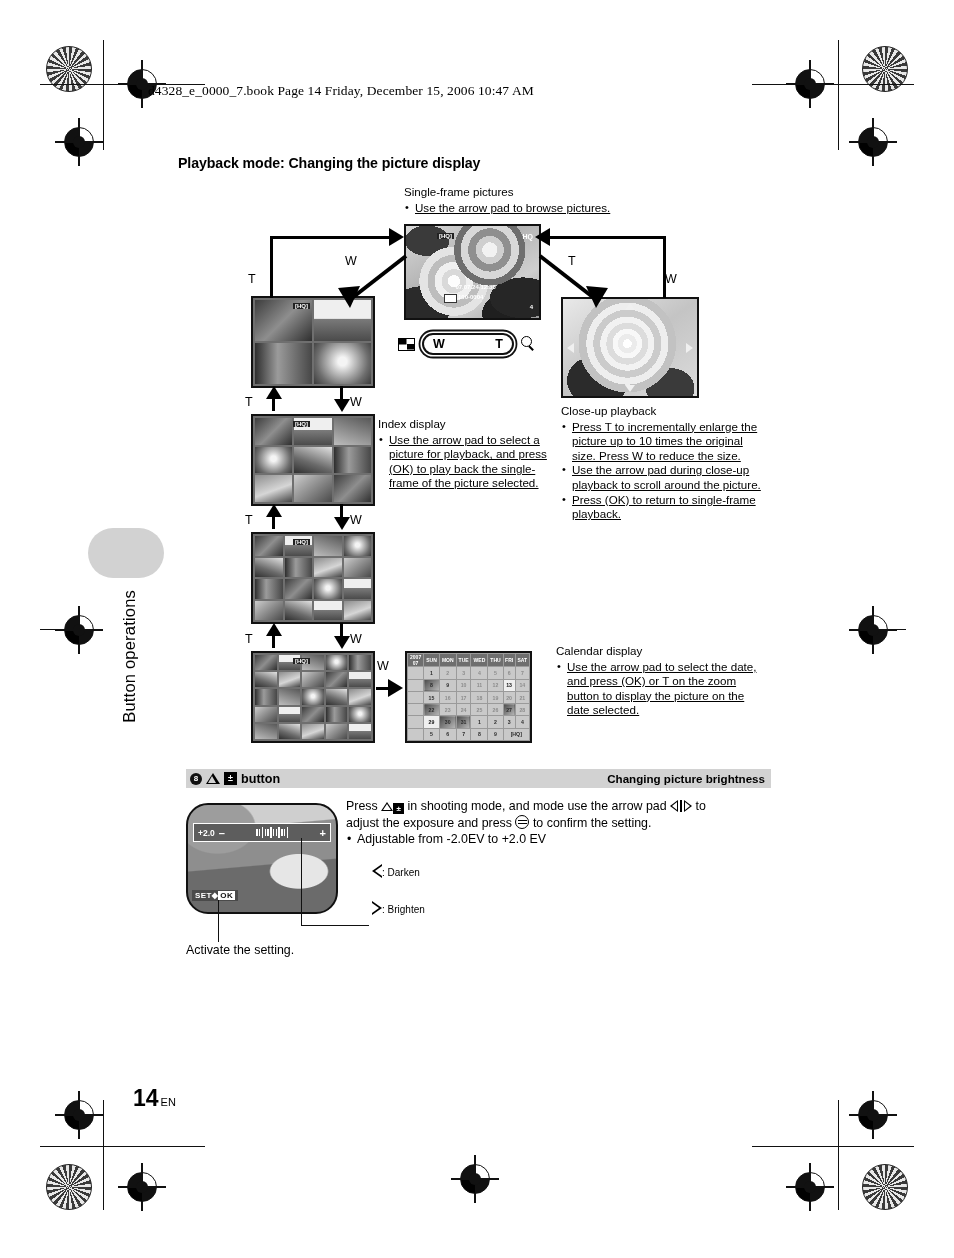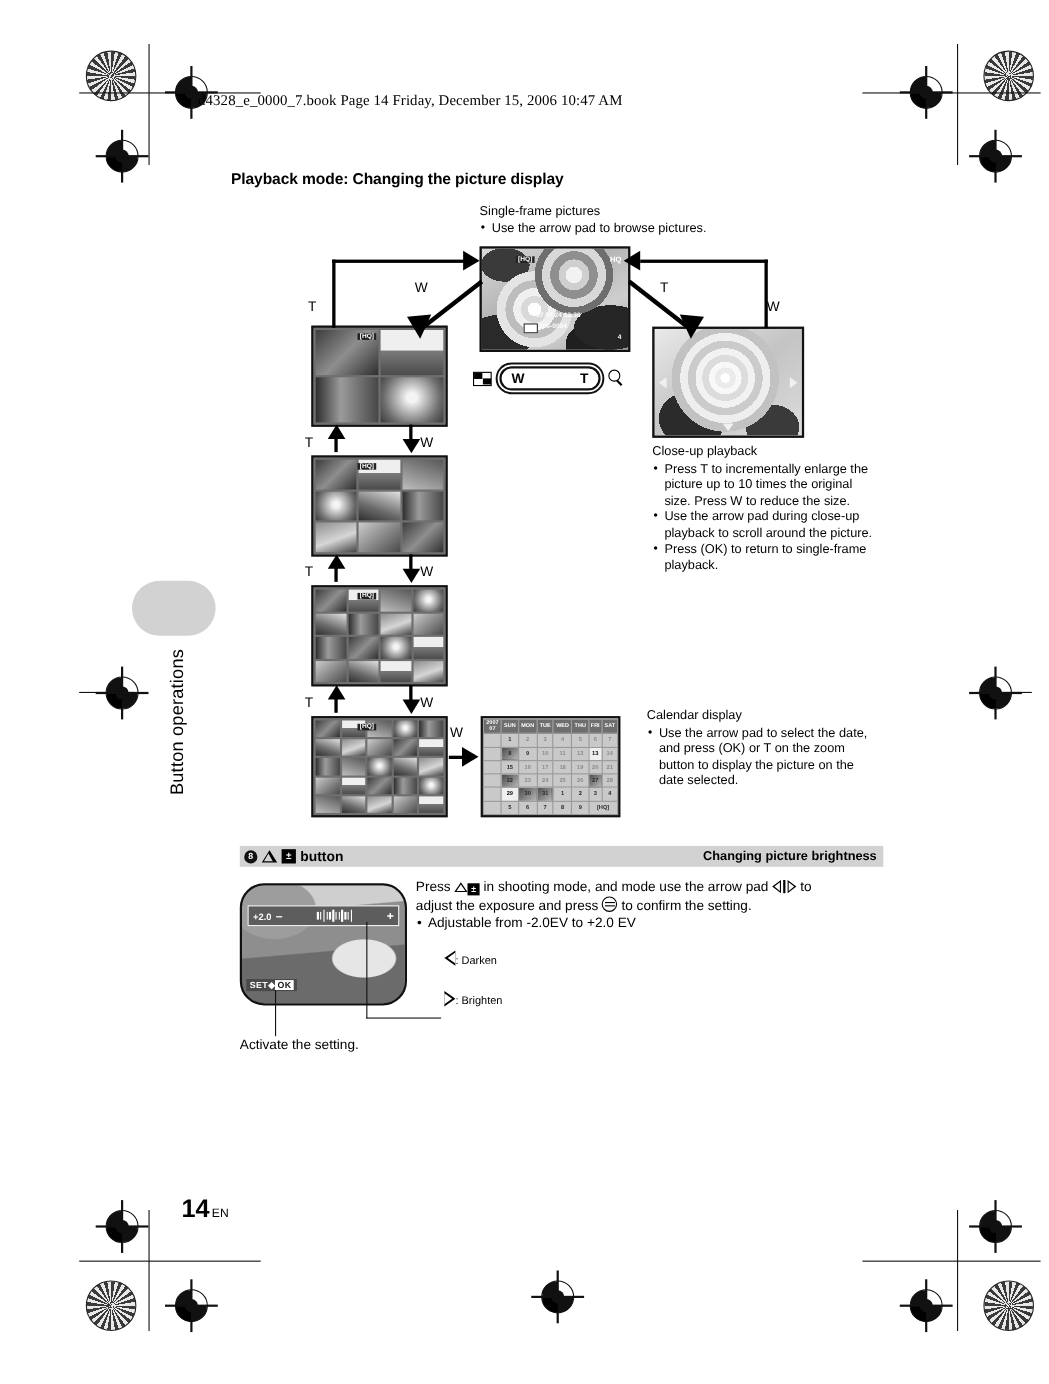--- a/index.html
+++ b/index.html
@@ -4,21 +4,21 @@
 <style>
   html,body{margin:0;padding:0;}
   body{
     width:954px;height:1258px;
     background:#ffffff;
     font-family:"Liberation Sans", sans-serif;
     color:#000;
     position:relative;
     overflow:hidden;
   }
-  .page{position:absolute;inset:0;margin-left:32px;}
+  .page{position:absolute;inset:0;}
 
   
   .regmark{position:absolute;border-radius:50%;}
   .reg-hatch{
     width:44px;height:44px;border-radius:50%;
     background:
       repeating-conic-gradient(from 0deg,#3a3a3a 0deg 9deg,#e8e8e8 9deg 18deg);
     border:1px solid #222;
   }
   .reg-target{width:30px;height:30px;position:absolute;}
@@ -60,21 +60,21 @@
   }
 
   
   .maintitle{
     position:absolute;left:178px;top:155px;
     font-size:14.2px;font-weight:bold;letter-spacing:-0.1px;
   }
 
   .capt{position:absolute;font-size:11.6px;line-height:14.6px;}
   .capt .hd{display:block;margin-bottom:1px;}
-  .capt ul{margin:0;padding:0;list-style:none;}
+  .capt ul{margin:0;padding:0;list-style:none;text-decoration:underline;}
   .capt li{position:relative;padding-left:11px;margin-bottom:0px;}
   .capt li:before{content:"\2022";position:absolute;left:1px;top:-1px;font-size:11px;}
 
   
   .screen{position:absolute;border:2.5px solid #111;overflow:hidden;background:#8a8a8a;}
   .screen .osd{position:absolute;font-size:6px;color:#fff;font-weight:bold;}
 
   
   .flower{
     position:absolute;inset:0;
@@ -536,20 +536,26 @@
   <div class="arw up" style="left:266px;top:623px;"></div>
   <div class="wt" style="left:245px;top:632px;">T</div>
   <div class="ln lnv" style="left:340px;top:623px;height:14px;"></div>
   <div class="arw down" style="left:334px;top:636px;"></div>
   <div class="wt" style="left:350px;top:632px;">W</div>
 
   <div class="ln lnh" style="left:376px;top:687px;width:14px;"></div>
   <div class="arw right" style="left:388px;top:679px;"></div>
   <div class="wt" style="left:377px;top:659px;">W</div>
 
+  <div class="capt" style="left:378px;top:417px;width:178px;">
+    <span class="hd">Index display</span>
+    <ul>
+        <li>Use the arrow pad to select a picture for playback, and press (OK) to play back the single-frame of the picture selected.</li>
+      </ul>
+  </div>
 
   <div class="capt" style="left:561px;top:404px;width:200px;">
     <span class="hd">Close-up playback</span>
     <ul>
       <li>Press T to incrementally enlarge the picture up to 10 times the original size. Press W to reduce the size.</li>
       <li>Use the arrow pad during close-up playback to scroll around the picture.</li>
       <li>Press (OK) to return to single-frame playback.</li>
     </ul>
   </div>
 

